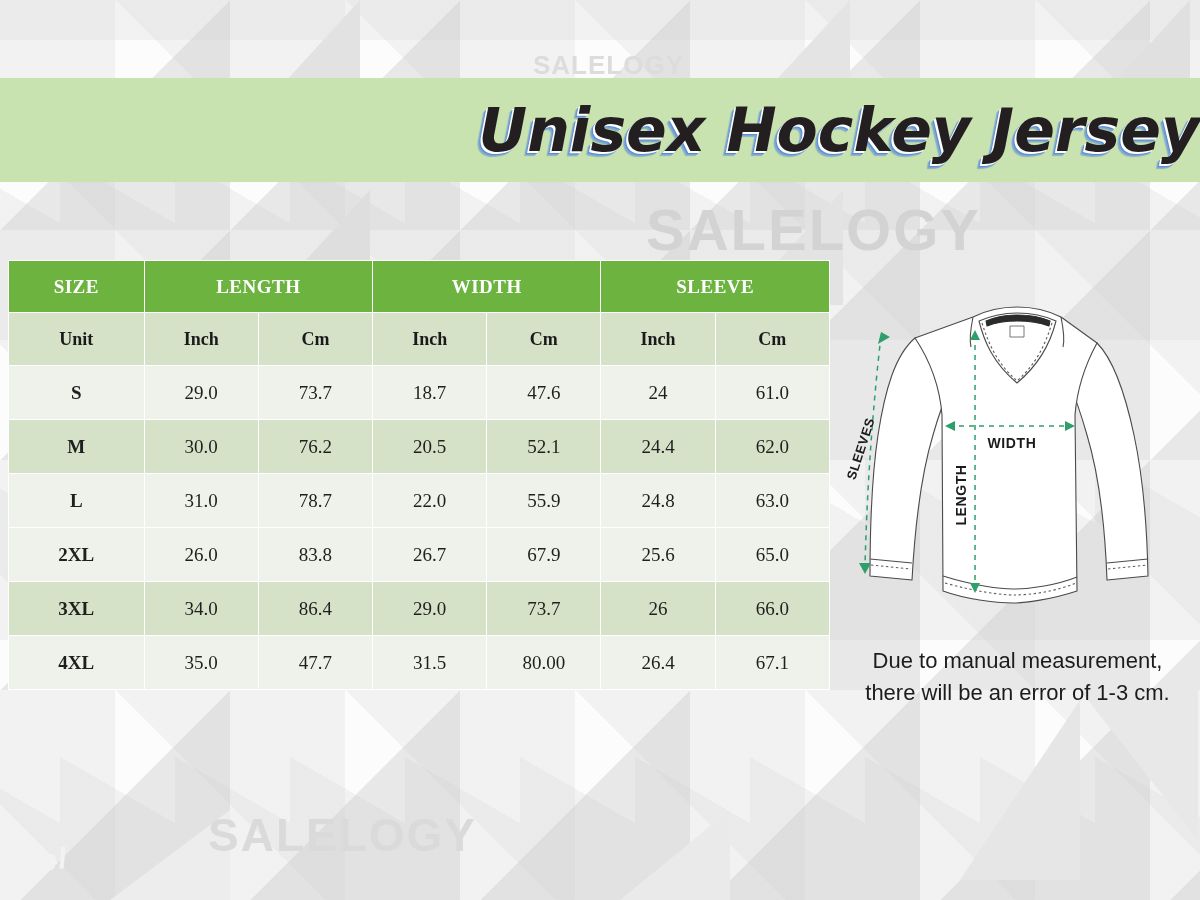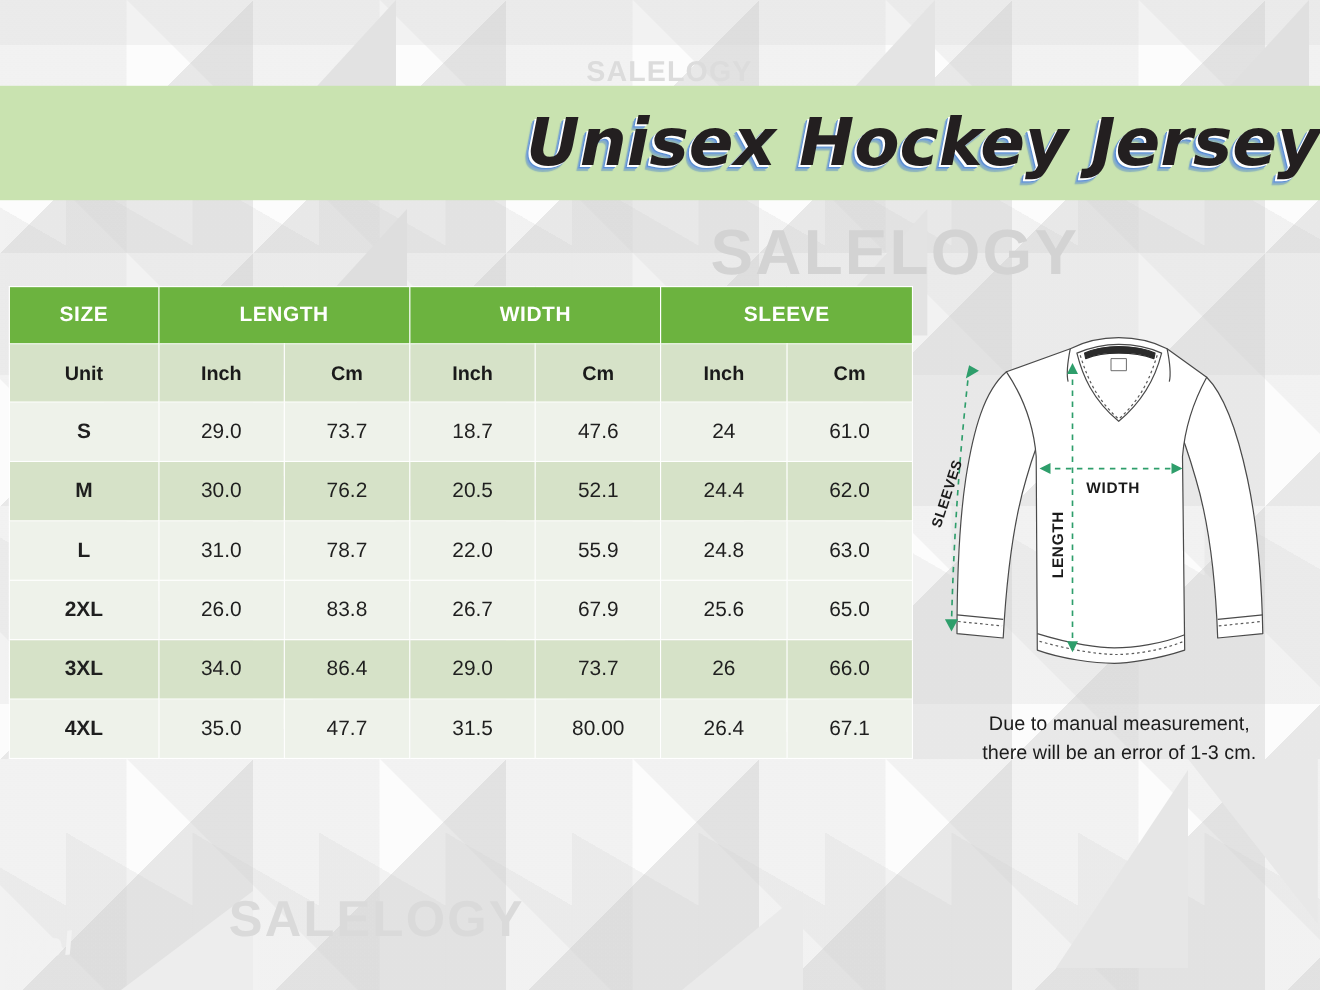--- a/index.html
+++ b/index.html
@@ -80,21 +80,21 @@
   
   .table-wrap {
     position: absolute;
     left: 8px; top: 260px;
     width: 822px;
   }
   table.size-table {
     width: 100%;
     border-collapse: collapse;
     table-layout: fixed;
-    font-family: Liberation Sans, sans-serif;
+    font-family: Liberation Serif, serif;
   }
   table.size-table th,
   table.size-table td {
     text-align: center;
     border: 1px solid #ffffff;
     padding: 0;
   }
   thead th.grp {
     background: #6cb33f;
     color: #ffffff;
@@ -130,21 +130,21 @@
     width: 345px; height: 340px;
   }
   .diagram svg { display: block; width: 100%; height: 100%; }
 
   .note {
     position: absolute;
     left: 845px; top: 645px;
     width: 345px;
     text-align: center;
     font-family: "Liberation Sans", sans-serif;
-    font-size: 18px;
+    font-size: 22px;
     line-height: 1.45;
     color: #1c1c1c;
   }
   .note div { white-space: nowrap; }
 </style>
 </head>
 <body>
 
 <div id="page">
 

